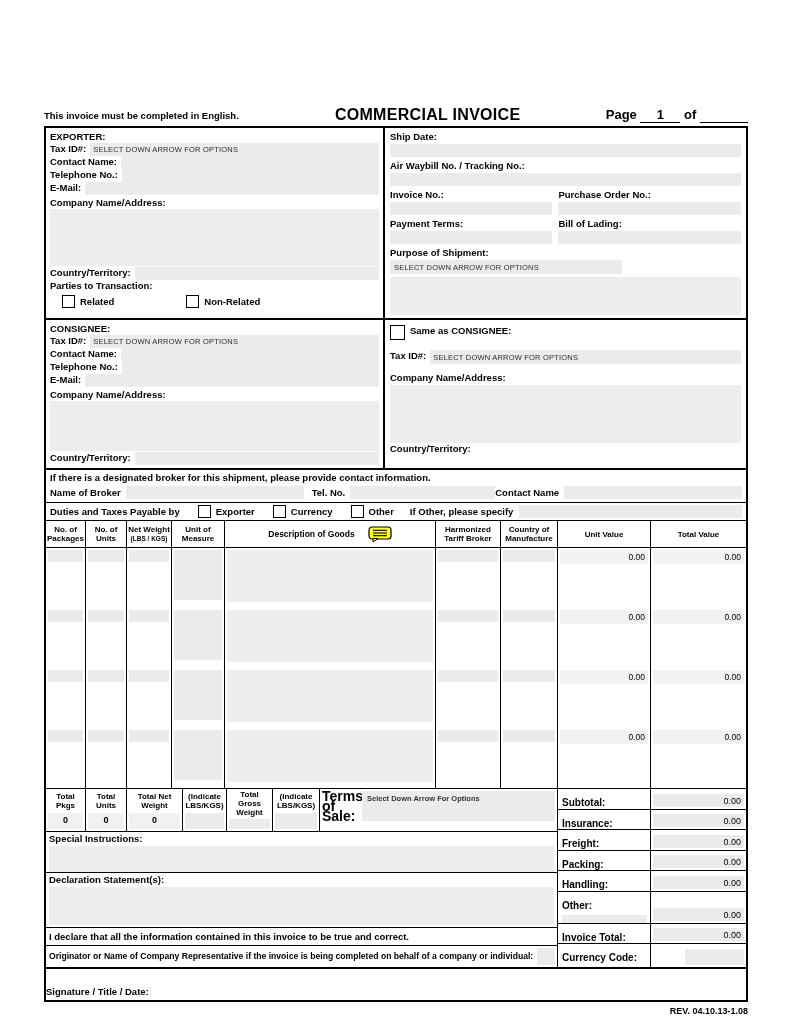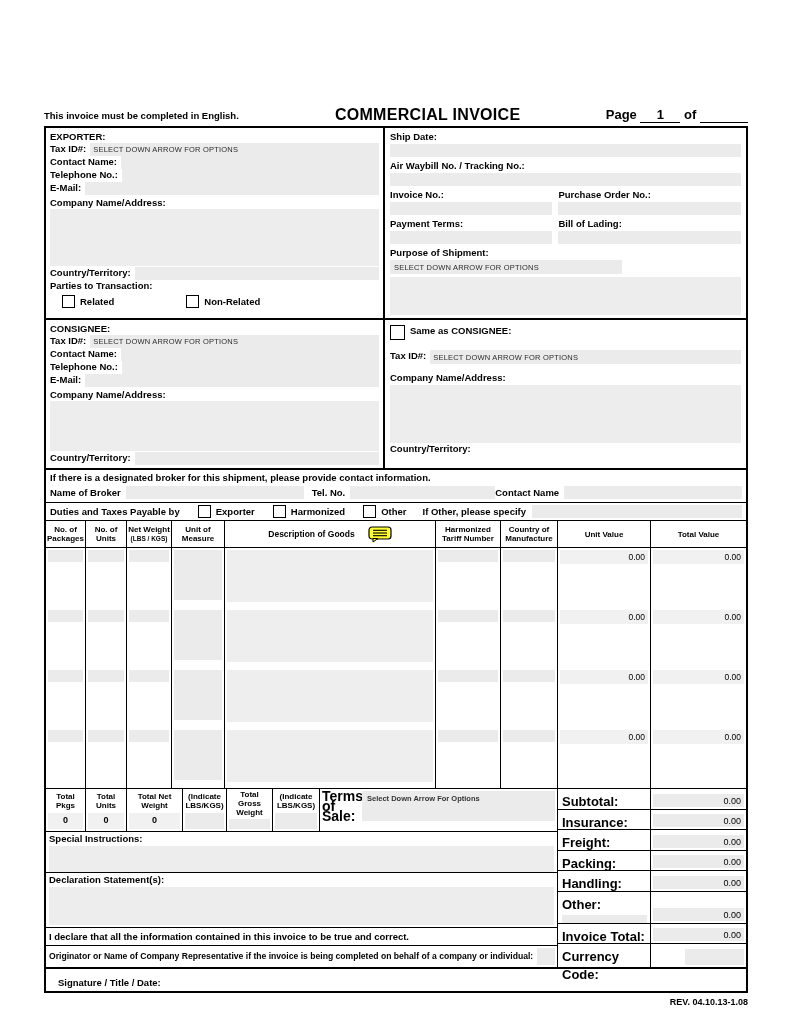--- a/index.html
+++ b/index.html
@@ -82,27 +82,27 @@
   .declbox{border-top:1.5px solid var(--bk);height:55px;padding:1px 3px;}
   .declbox .big{background:#ededed;height:38px;margin-top:1px;}
   .declare{border-top:1.5px solid var(--bk);height:18px;display:flex;align-items:center;padding:0 3px;}
   .originator{border-top:1.5px solid var(--bk);height:21.5px;display:flex;align-items:center;padding:0 0 0 3px;}
   .originator .lbl{font-size:8.6px;}
   .originator .fill{align-self:stretch;margin:2px 2px 2px 4px;}
 
   .sumrow{display:flex;border-bottom:1px solid var(--bk);}
   .sumrow:last-child{border-bottom:none;gap:32px;}
   .sumrow .sl{width:93px;border-right:1px solid var(--bk);padding:3px 0 0 4px;}
-  .sumrow .sl .lbl{font-size:13px;}
+  .sumrow .sl .lbl{font-size:10px;}
   .sumrow .sv{flex:1;display:flex;flex-direction:column;justify-content:flex-end;padding:2px;}
   .sumrow .svbox{background:var(--field);font-size:9px;text-align:right;padding:2px 3px 1px 0;min-height:13px;}
   .h21{height:21px}.h20{height:20px}.h32{height:32px}.h23{height:23px}
   .minifill{background:var(--field);height:8px;margin:2px 3px 0 0;}
 
-  .sigbox{border-top:2px solid var(--bk);height:24px;display:flex;align-items:flex-end;padding:2px 12px;}
+  .sigbox{border-top:2px solid var(--bk);height:33px;display:flex;align-items:flex-end;padding:2px 0;}
   .rev{text-align:right;font-size:9px;font-weight:bold;margin-top:4px;}
 
   .inlineGray{background:var(--field);}
   .ddwide{background:var(--field);height:14px;font-size:7.5px;color:#2b2b2b;padding:3px 0 0 4px;font-weight:normal;letter-spacing:.2px;}
 </style>
 </head>
 <body>
 
 <div class="sheet">
 
@@ -243,21 +243,21 @@
     </div>
 
     <div class="duties">
       <span class="lbl">Duties and Taxes Payable by</span>
       <span class="opt">
           <span class="cb"></span>
           <span>Exporter</span>
         </span>
       <span class="opt">
           <span class="cb"></span>
-          <span>Harmonized</span>
+          <span>Currency</span>
         </span>
       <span class="opt">
           <span class="cb"></span>
           <span>Other</span>
         </span>
       <span class="lbl spec">If Other, please specify</span>
       <span class="fill" style="margin-left:6px;min-height:13px;"></span>
     </div>
 
     <div class="items">
@@ -271,21 +271,21 @@
       <div class="hc deschead">
         <span style="font-size:8.5px;">Description of Goods</span>
         <svg width="24" height="17" viewBox="0 0 24 17">
           <rect x="1" y="1" width="22" height="12" rx="3" fill="#ffff33" stroke="#000" stroke-width="1.2"></rect>
           <path d="M5 12.5 L5 16 L10 12.5 Z" fill="#ffff33" stroke="#000" stroke-width="1"></path>
           <line x1="5" y1="4.3" x2="19" y2="4.3" stroke="#000" stroke-width="1.1"></line>
           <line x1="5" y1="7" x2="19" y2="7" stroke="#000" stroke-width="1.1"></line>
           <line x1="5" y1="9.7" x2="19" y2="9.7" stroke="#000" stroke-width="1.1"></line>
         </svg>
       </div>
-      <div class="hc">Harmonized Tariff Number</div>
+      <div class="hc">Harmonized Tariff Broker</div>
       <div class="hc">Country of Manufacture</div>
       <div class="hc">Unit Value</div>
       <div class="hc">Total Value</div>
 
       <div class="bc">
           <div class="strip"></div>
         </div>
       <div class="bc">
           <div class="strip"></div>
         </div>

